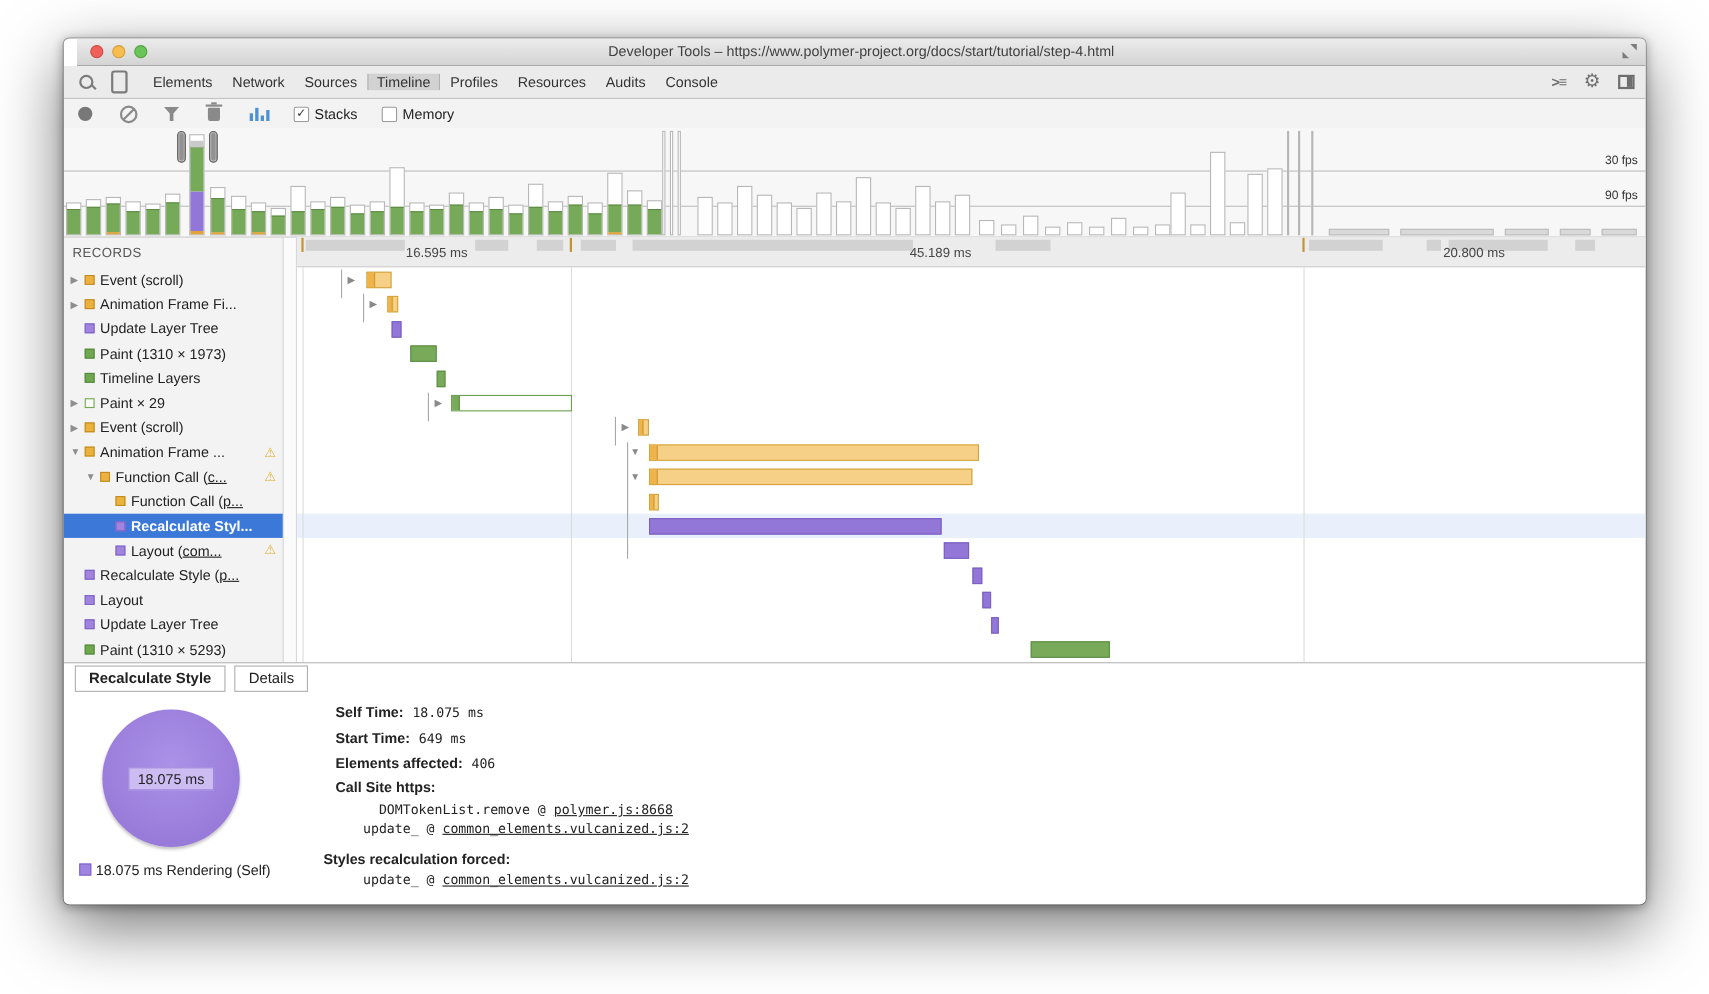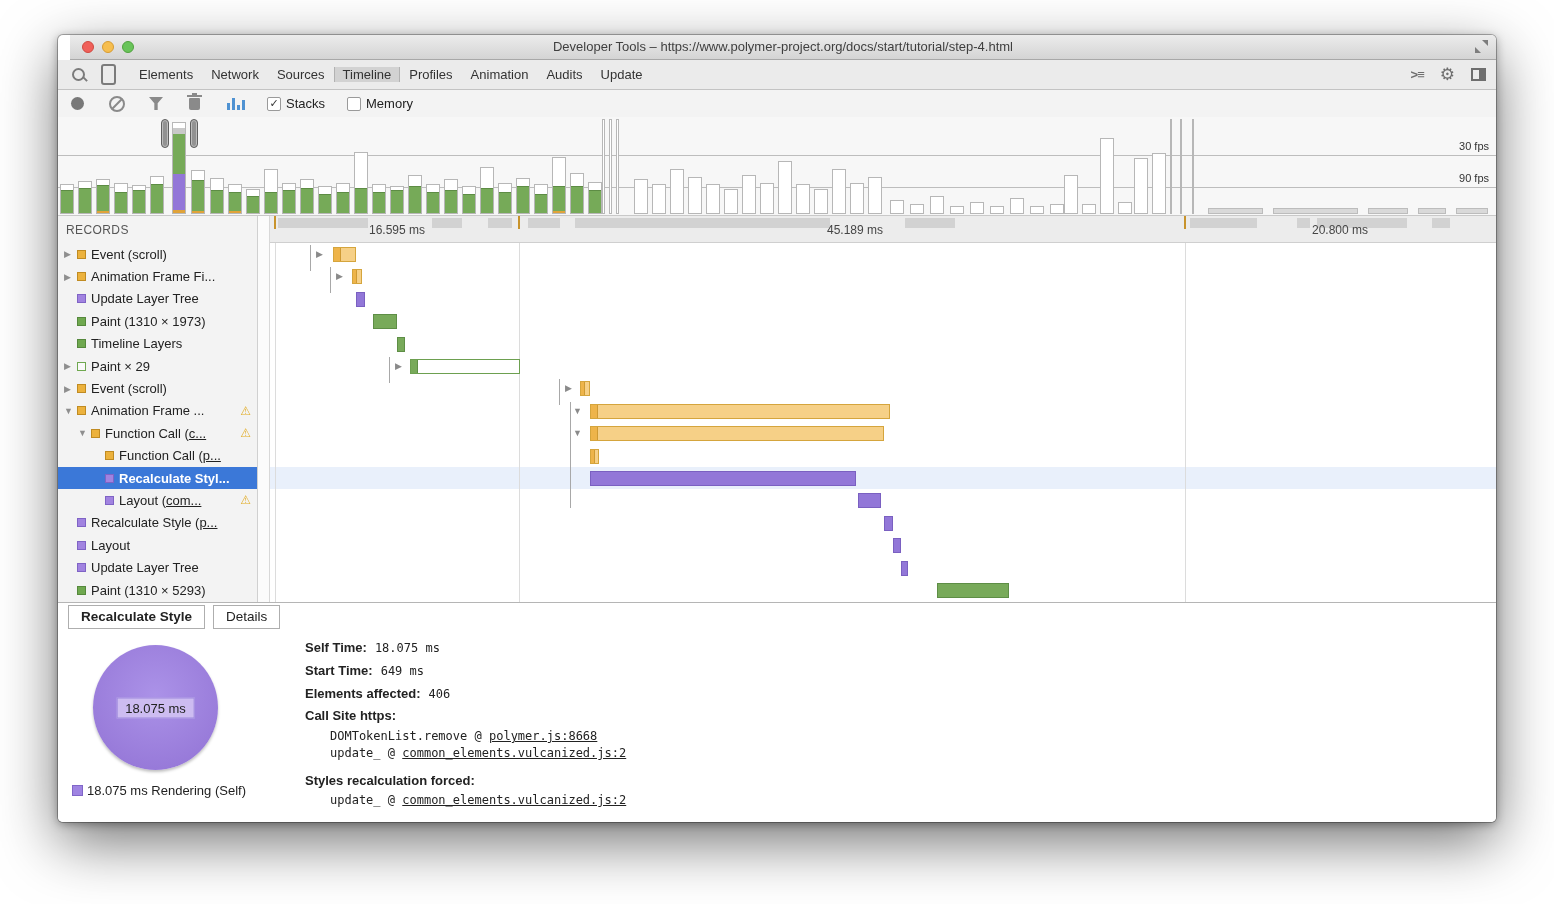--- a/index.html
+++ b/index.html
@@ -94,21 +94,21 @@
   .dcontent{position:absolute;left:0;top:30px;right:0;bottom:0;}
   .pie{position:absolute;left:35px;top:12px;width:125px;height:125px;border-radius:50%;
        background:radial-gradient(circle at 50% 40%,#ab92e8,#9172d4);box-shadow:0 2px 3px rgba(0,0,0,.25);}
   .pie-label{position:absolute;left:50%;top:50%;transform:translate(-50%,-50%);background:#cdbcf1;border:1px solid #9d88dd;padding:2px 8px;font-size:13px;color:#222;white-space:nowrap;}
   .legend{position:absolute;left:14px;top:150px;display:flex;align-items:center;font-size:13px;color:#222;}
   .legend .lsw{width:11px;height:11px;background:#9f84e2;border:1px solid #8066c8;margin-right:4px;box-sizing:border-box;}
   .dline{position:absolute;font-size:13px;color:#222;white-space:nowrap;}
   .dlabel{font-weight:bold;}
   .dvalue{font-family:"DejaVu Sans Mono",monospace;font-size:12px;margin-left:8px;}
   .frames{position:absolute;font-family:"DejaVu Sans Mono",monospace;font-size:12px;color:#222;}
-  .frame{height:17px;white-space:nowrap;}
+  .frame{height:17px;white-space:nowrap;text-align:center;}
   .frame .lk{text-decoration:underline;}
 </style>
 </head>
 <body>
 
 <div class="window">
 
   <div class="titlebar">
     <span class="tl red"></span>
     <span class="tl yel"></span>
@@ -116,21 +116,21 @@
     <div class="title">Developer Tools – https://www.polymer-project.org/docs/start/tutorial/step-4.html</div>
     <span class="expand">
         <i class="ne"></i>
         <i class="sw"></i>
       </span>
   </div>
 
   <div class="tabbar">
     <span class="magnify"></span>
     <span class="device"></span>
-    <span id="tabs-row"><span class="tab">Elements</span><span class="tab">Network</span><span class="tab">Sources</span><span class="tab sel">Timeline</span><span class="tab">Profiles</span><span class="tab">Animation</span><span class="tab">Audits</span><span class="tab">Update</span></span>
+    <span id="tabs-row"><span class="tab">Elements</span><span class="tab">Network</span><span class="tab">Sources</span><span class="tab sel">Timeline</span><span class="tab">Profiles</span><span class="tab">Resources</span><span class="tab">Audits</span><span class="tab">Console</span></span>
     <span class="rt-icons">
       <span class="con-icon">&gt;≡</span>
       <span class="gear">⚙</span>
       <span class="dock"></span>
     </span>
   </div>
 
   <div class="toolbar">
     <span class="rec"></span>
     <span class="clear"></span>
@@ -481,21 +481,21 @@
       <div class="dline" style="left:247px;top:53px">
         <span class="dlabel">Elements affected:</span><span class="dvalue">406</span>
       </div>
       <div class="dline" style="left:247px;top:75px">
         <span class="dlabel">Call Site https:</span>
       </div>
       <div class="frames" id="stack-frames" style="left:272px;top:96px">
           <div class="frame"><span>DOMTokenList.remove @ </span><span class="lk">polymer.js:8668</span></div>
           <div class="frame"><span>update_ @ </span><span class="lk">common_elements.vulcanized.js:2</span></div>
         </div>
-      <div class="dline" style="left:247px;top:140px">
+      <div class="dline" style="left:236px;top:140px">
         <span class="dlabel">Styles recalculation forced:</span>
       </div>
       <div class="frames" id="forced-frames" style="left:272px;top:160px">
           <div class="frame"><span>update_ @ </span><span class="lk">common_elements.vulcanized.js:2</span></div>
         </div>
     </div>
   </div>
 
 </div>
 

